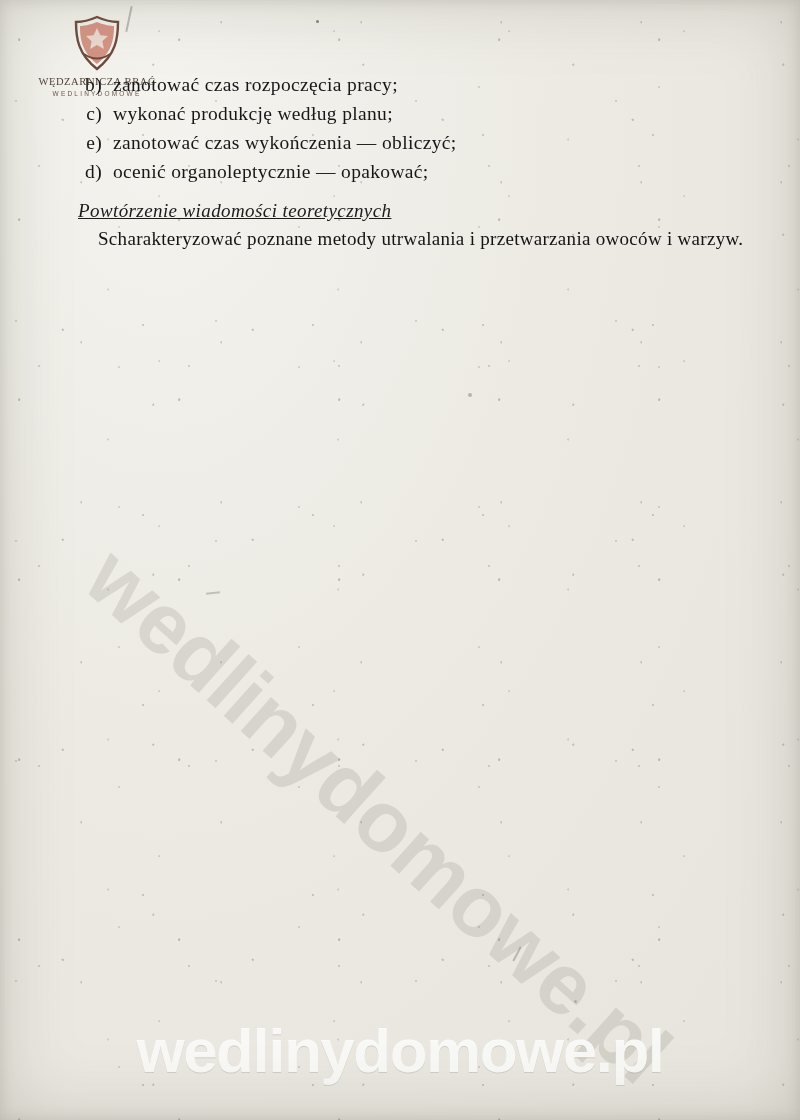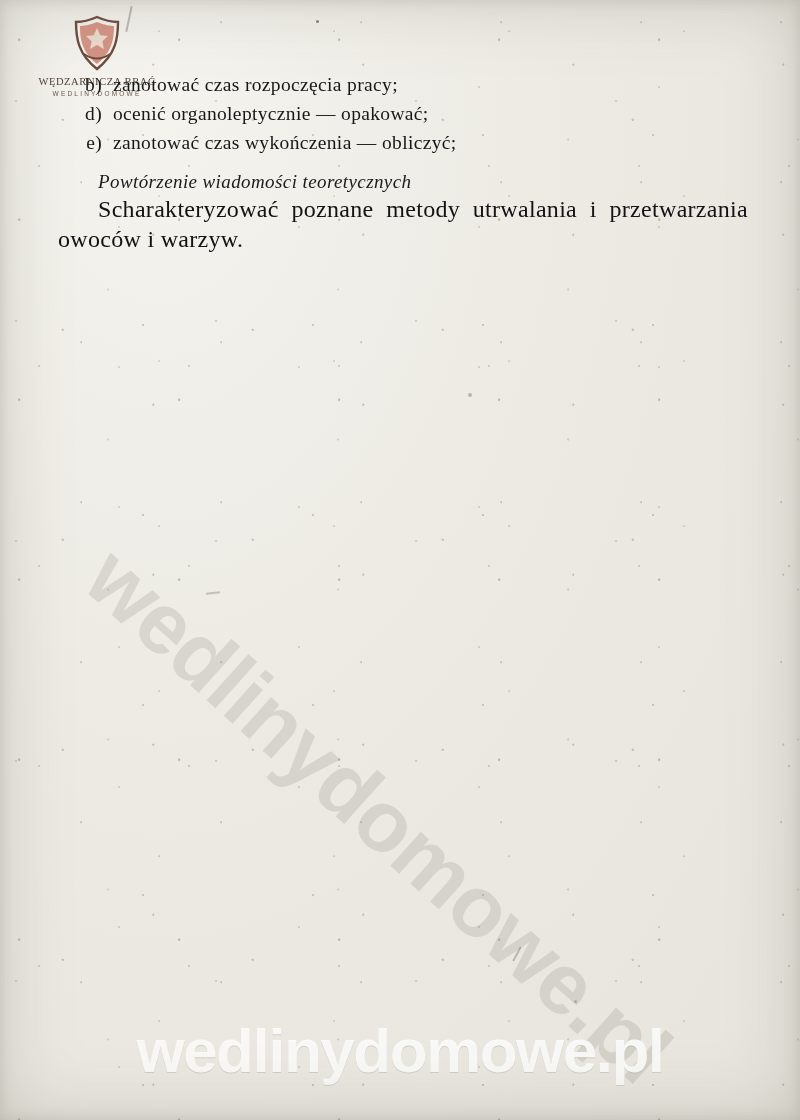--- a/index.html
+++ b/index.html
@@ -108,26 +108,27 @@
     display: inline-block;
     width: 44px;
     text-align: right;
     padding-right: 11px;
   }
 
   .heading-italic {
     font-style: italic;
     font-size: 19px;
     letter-spacing: .4px;
-    margin: 14px 0 2px 40px;
+    margin: 14px 0 2px 20px;
     color: #1b1b1e;
+    text-decoration: underline;
   }
 
   .para {
-    font-size: 24px;
+    font-size: 19px;
     line-height: 29.5px;
     letter-spacing: .3px;
     margin: 1px 0 0 0;
     text-indent: 40px;
     text-align: justify;
     text-align-last: left;
     color: #131316;
   }
 
   
@@ -194,24 +195,27 @@
     <div class="logo-sub">WEDLINYDOMOWE</div>
   </div>
 
   <div class="text-col">
 
     <ul class="list">
       <li>
         <span class="marker">b)</span><span>zanotować czas rozpoczęcia pracy;</span>
       </li>
       <li>
+        <span class="marker">c)</span><span>wykonać produkcję według planu;</span>
+      </li>
+      <li>
+        <span class="marker">e)</span><span>zanotować czas wykończenia — obliczyć;</span>
+      </li>
+      <li>
         <span class="marker">d)</span><span>ocenić organoleptycznie — opakować;</span>
-      </li>
-      <li>
-        <span class="marker">e)</span><span>zanotować czas wykończenia — obliczyć;</span>
       </li>
     </ul>
 
     <div class="heading-italic">Powtórzenie wiadomości teoretycznych</div>
 
     <p class="para">Scharakteryzować poznane metody utrwalania i przetwarzania owoców i warzyw.</p>
   </div>
 
   <div class="wm-diag">
     <span>wedlinydomowe.pl</span>

